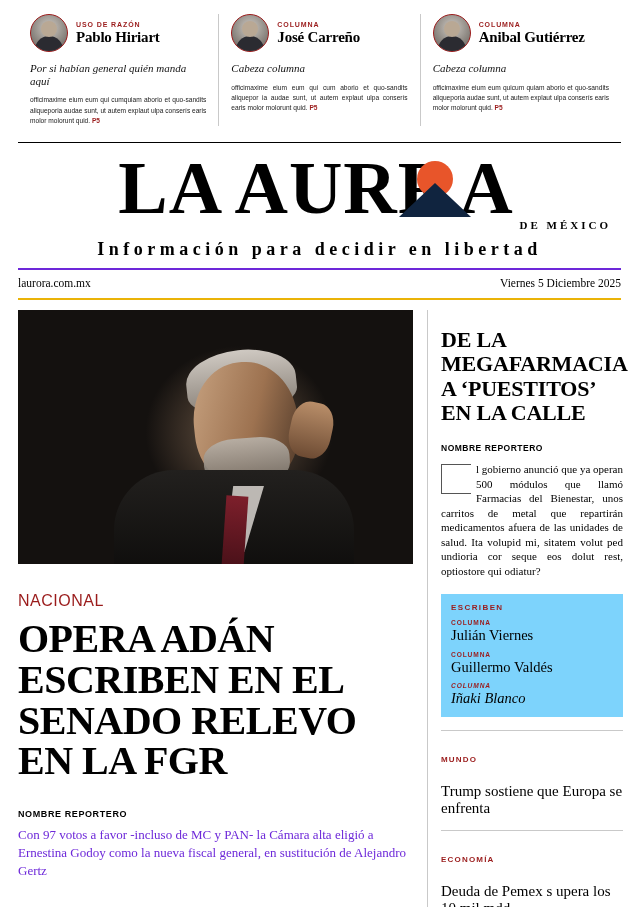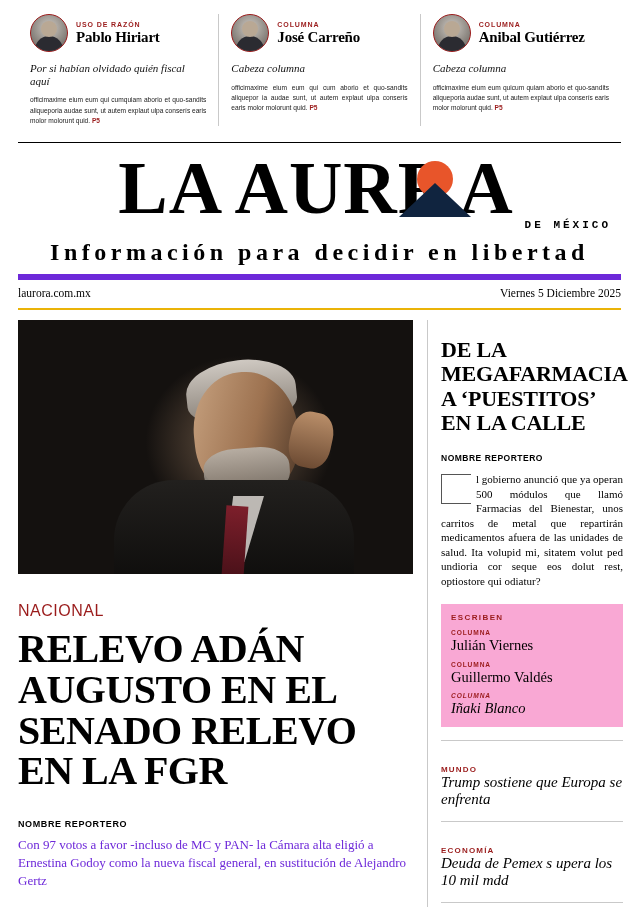--- a/index.html
+++ b/index.html
@@ -148,33 +148,33 @@
     position: absolute;
     left: 18px; top: 6px;
     width: 36px; height: 36px;
     border-radius: 50%;
     background: #e8552a;
   }
   .logo-de {
     position: absolute;
     right: 10px;
     bottom: -4px;
-    font-family: Liberation Mono, monospace;
+    font-family: Liberation Serif, serif;
     font-size: 11px;
     letter-spacing: 3px;
     font-weight: 700;
   }
   .slogan {
     margin-top: 12px;
     text-align: center;
     font-family: "Liberation Serif", serif;
     font-weight: 700;
-    font-size: 24px;
+    font-size: 18px;
     letter-spacing: 4.5px;
-    border-bottom: 6px solid #6d28d9;
+    border-bottom: 2px solid #6d28d9;
     padding-bottom: 8px;
   }
   .infobar {
     display: flex;
     justify-content: space-between;
     align-items: center;
     padding: 7px 0 9px;
     font-size: 11px;
     border-bottom: 2px solid #eab308;
   }
@@ -315,21 +315,21 @@
     float: left;
     width: 30px;
     height: 30px;
     margin: 2px 5px 0 0;
     border: 1px solid #555;
     border-right: none;
   }
 
   .escriben-box {
     margin-top: 16px;
-    background: #f9a8d4;
+    background: #7dd3fc;
     padding: 9px 10px 11px;
   }
   .escriben-title {
     font-family: "Liberation Sans", sans-serif;
     font-size: 8px;
     letter-spacing: 1.4px;
     color: #9a1b1b;
     font-weight: 700;
     margin-bottom: 7px;
   }
@@ -358,43 +358,42 @@
   .brief:first-of-type { border-top: none; }
   .brief-kicker {
     font-family: "Liberation Sans", sans-serif;
     font-size: 8px;
     letter-spacing: 1.2px;
     color: #9a1b1b;
     font-weight: 700;
     text-transform: uppercase;
   }
   .brief-title {
-    margin-top: 0;
+    margin-top: 19px;
     font-family: "Liberation Serif", serif;
     font-size: 15px;
     line-height: 1.14;
-    font-style: italic;
   }
 </style>
 </head>
 <body>
 
 <div class="page">
 
   <div class="columnists">
 
     <div class="col-item">
       <div class="col-head">
         <div class="avatar"></div>
         <div>
           <div class="col-kicker">USO DE RAZÓN</div>
           <div class="col-name">Pablo Hiriart</div>
         </div>
       </div>
-      <div class="col-sub">Por si habían olvidado quién fiscal aquí</div>
+      <div class="col-sub">Por si habían general quién manda aquí</div>
       <div class="col-body"><span>officimaxime eium eum qui cumquiam aborio et quo-sandits aliqueporia audae sunt, ut autem explaut ulpa conserís earis molor molorunt quid.</span> <span class="pg">P5</span></div>
     </div>
 
     <div class="col-item">
       <div class="col-head">
         <div class="avatar"></div>
         <div>
           <div class="col-kicker">COLUMNA</div>
           <div class="col-name">José Carreño</div>
         </div>
@@ -438,21 +437,21 @@
       <div class="lead-photo">
         <div class="hair"></div>
         <div class="face"></div>
         <div class="beard"></div>
         <div class="body"></div>
         <div class="shirt"></div>
         <div class="tie"></div>
         <div class="hand"></div>
       </div>
       <div class="kicker-nacional">NACIONAL</div>
-      <h1 class="headline">RELEVO ADÁN AUGUSTO EN EL SENADO RELEVO EN LA FGR</h1>
+      <h1 class="headline">OPERA ADÁN ESCRIBEN EN EL SENADO RELEVO EN LA FGR</h1>
       <div class="byline">NOMBRE REPORTERO</div>
       <div class="deck">Con 97 votos a favor -incluso de MC y PAN- la Cámara alta eligió a Ernestina Godoy como la nueva fiscal general, en sustitución de Alejandro Gertz</div>
     </div>
 
     <div class="right">
       <h2 class="r-headline">DE LA MEGAFARMACIA A ‘PUESTITOS’ EN LA CALLE</h2>
       <div class="r-byline">NOMBRE REPORTERO</div>
       <div class="r-body">
         <span class="dropcap"></span><span>l gobierno anunció que ya operan 500 módulos que llamó Farmacias del Bienestar, unos carritos de metal que repartirán medicamentos afuera de las unidades de salud. Ita volupid mi, sitatem volut ped undioria cor seque eos dolut rest, optiostore qui odiatur?</span>
       </div>

